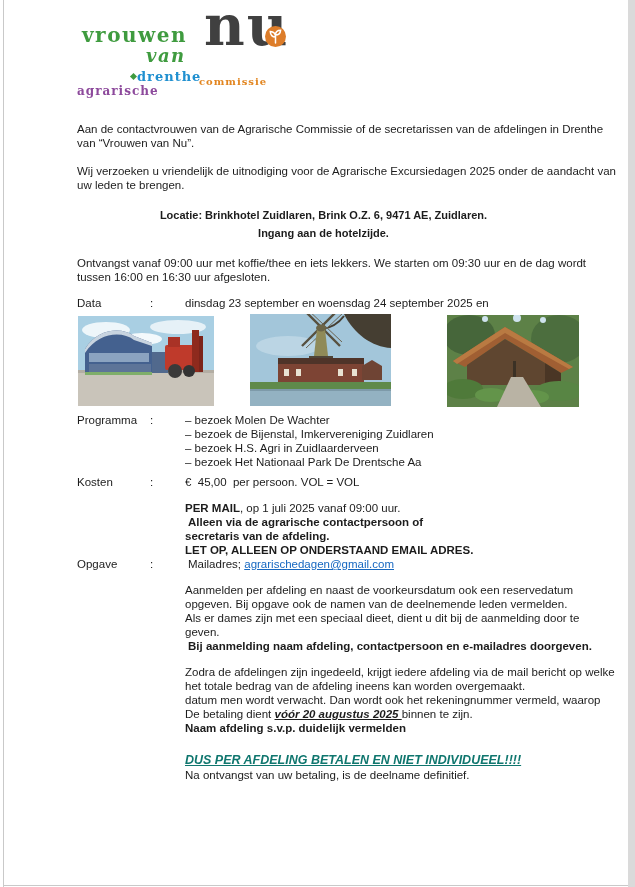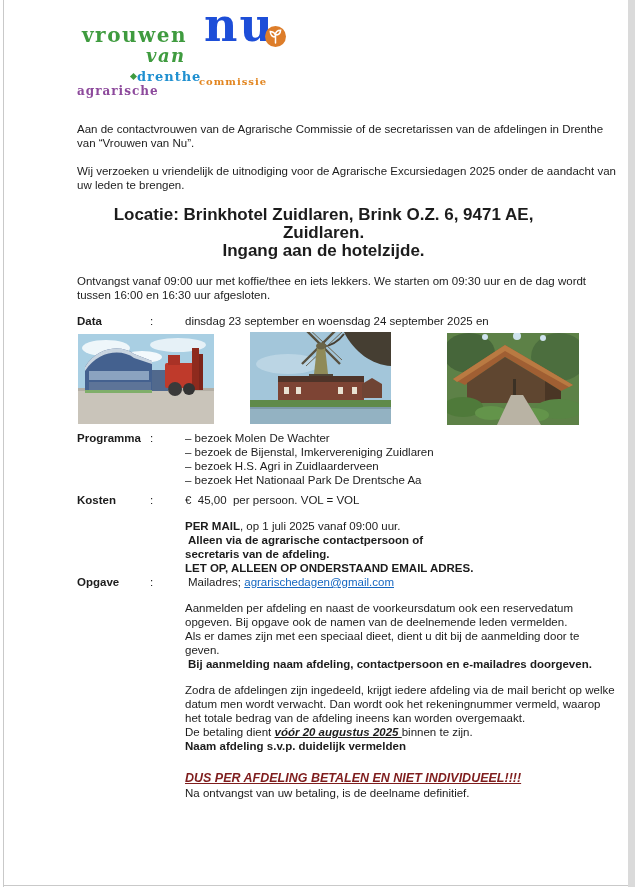--- a/index.html
+++ b/index.html
@@ -16,38 +16,38 @@
   .edge-bottom{ position:absolute; left:3px; right:7px; bottom:1px; height:1px; background:#c9c9c9; }
 
   .content { padding:28px 65px 0 77px; font-size:11.5px; line-height:14px; }
   .line { white-space:nowrap; }
 
   
   .logo { position:relative; width:226px; height:78px; margin-bottom:16px;
           font-family:"DejaVu Serif", serif; font-weight:bold; }
   .logo span { position:absolute; white-space:nowrap; }
   .lg-vrouwen   { left:5px;   top:0px;  font-size:20px; letter-spacing:1.5px; color:#3f9b3f; }
-  .lg-nu        { left:127px; top:-10px; font-size:46px; letter-spacing:2px;  color:#1d4ed8; }
+  .lg-nu        { left:127px; top:-10px; font-size:56px; letter-spacing:2px;  color:#404040; }
   .lg-van       { left:69px;  top:21px; font-size:18px; letter-spacing:1.5px; color:#3f9b3f;font-style:italic; }
   .lg-drenthe   { left:60px;  top:42px; font-size:13px; letter-spacing:1px;  color:#2090d0; }
   .lg-commissie { left:122px; top:47px; font-size:10px; letter-spacing:1px;  color:#e2851f; }
   .lg-agrarische{ left:0px;   top:56px; font-size:12px; letter-spacing:1px;  color:#8d4a9c; }
   .lg-leaf { position:absolute; left:54px; top:46px; width:5px; height:5px; background:#3f9b3f;
              transform:rotate(45deg); }
   .lg-flower { position:absolute; left:188px; top:-2px; width:21px; height:21px; }
 
   
   .date-line { text-align:right; padding-right:8px; margin-bottom:22px; }
   .para { margin-bottom:14px; }
-  .heading { font-weight:bold; font-size:17px; line-height:18px; text-align:center;
+  .heading { font-weight:bold; font-size:11px; line-height:18px; text-align:center;
              margin-bottom:14px; }
   .para-reception { margin-bottom:12px; }
 
   .row { display:flex; margin-bottom:13px; }
-  .row .label { width:73px; flex:none; font-weight:bold; }
+  .row .label { width:73px; flex:none; font-weight:normal; }
   .row .colon { width:35px; flex:none; }
   .row .value { flex:1; }
   .row-data { margin-bottom:4px; }
   .row-programma { margin-bottom:6px; }
   .row-kosten { margin-bottom:12px; }
   .row-opgave { margin-bottom:10px;align-items:flex-end; }
 
   .photos { display:flex; align-items:flex-start; margin:0 0 6px 1px; }
   .photo { flex:none; display:block; }
   .photo-1 { width:136px; height:90px; margin-top:2px; margin-right:36px; }
@@ -225,24 +225,24 @@
   <div class="indent-block block-aanmelden">
     <div class="line">Aanmelden per afdeling en naast de voorkeursdatum ook een reservedatum</div>
     <div class="line">opgeven. Bij opgave ook de namen van de deelnemende leden vermelden.</div>
     <div class="line">Als er dames zijn met een speciaal dieet, dient u dit bij de aanmelding door te</div>
     <div class="line">geven.</div>
     <div class="line bold sp2">Bij aanmelding naam afdeling, contactpersoon en e-mailadres doorgeven.</div>
   </div>
 
   <div class="indent-block block-betaling">
     <div class="line">Zodra de afdelingen zijn ingedeeld, krijgt iedere afdeling via de mail bericht op welke</div>
+    <div class="line">het totale bedrag van de afdeling ineens kan worden overgemaakt.</div>
     <div class="line">datum men wordt verwacht. Dan wordt ook het rekeningnummer vermeld, waarop</div>
-    <div class="line">het totale bedrag van de afdeling ineens kan worden overgemaakt.</div>
     <div class="line"><span>De betaling dient </span><span class="deadline">vóór 20 augustus 2025 </span><span>binnen te zijn.</span></div>
     <div class="line bold">Naam afdeling s.v.p. duidelijk vermelden</div>
   </div>
 
   <div class="indent-block">
-    <div class="line warning-line" style="color:#7f1d1d">DUS PER AFDELING BETALEN EN NIET INDIVIDUEEL!!!!</div>
+    <div class="line warning-line" style="color:#0f766e">DUS PER AFDELING BETALEN EN NIET INDIVIDUEEL!!!!</div>
     <div class="line">Na ontvangst van uw betaling, is de deelname definitief.</div>
   </div>
 
 </div>
 
 </body></html>

